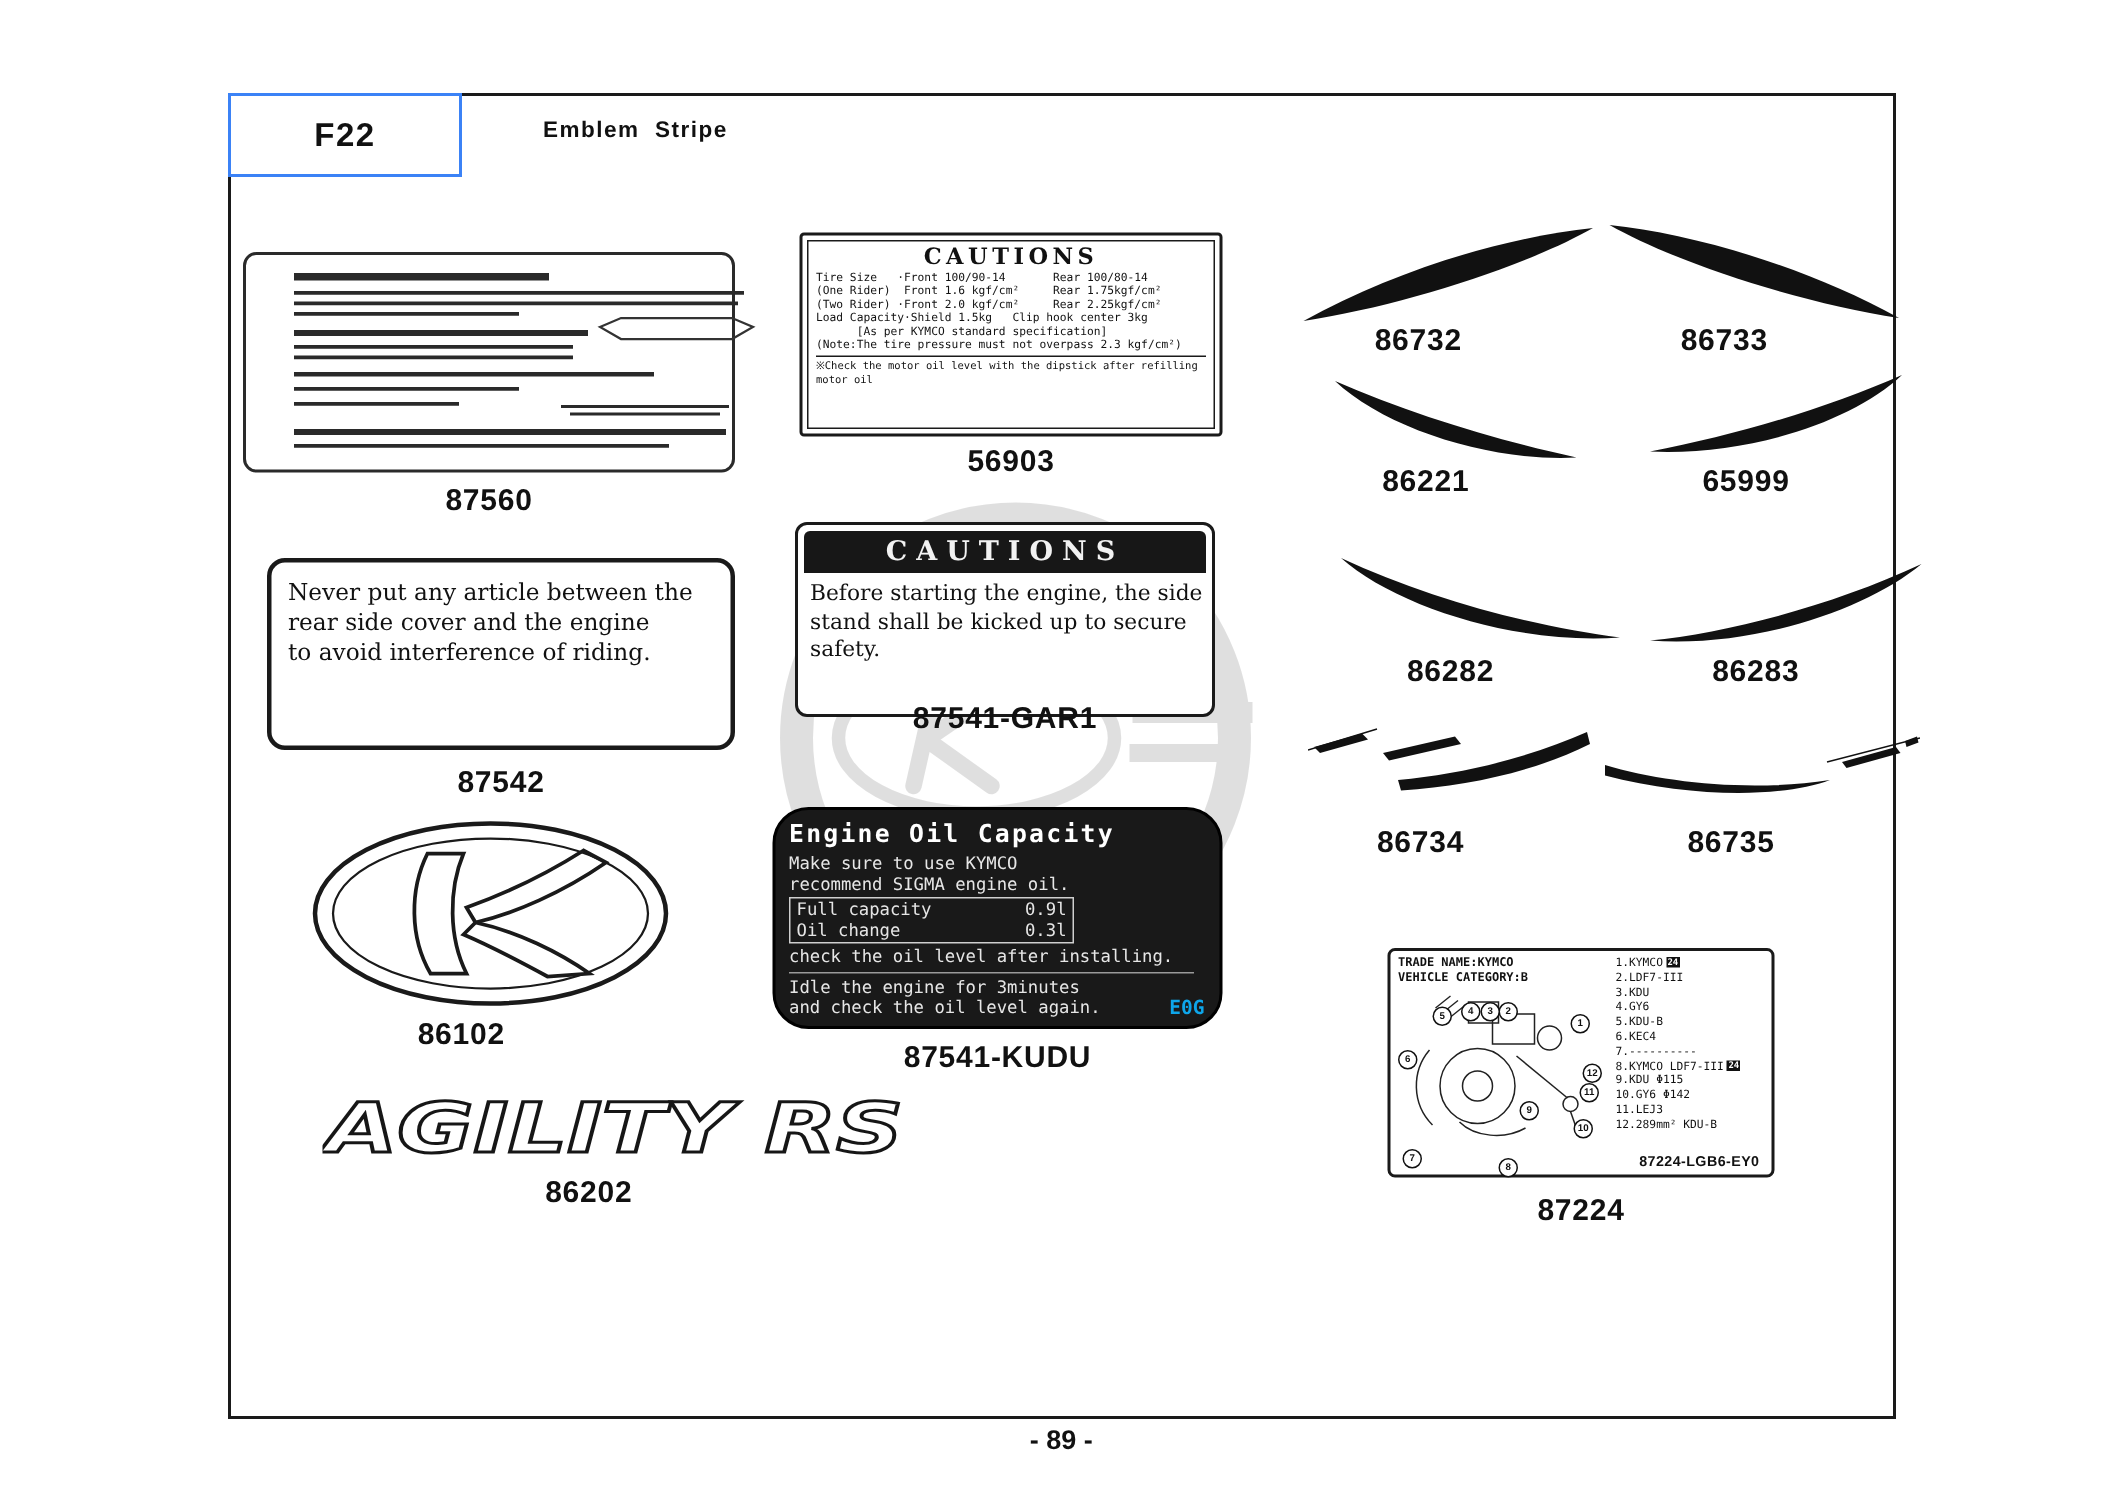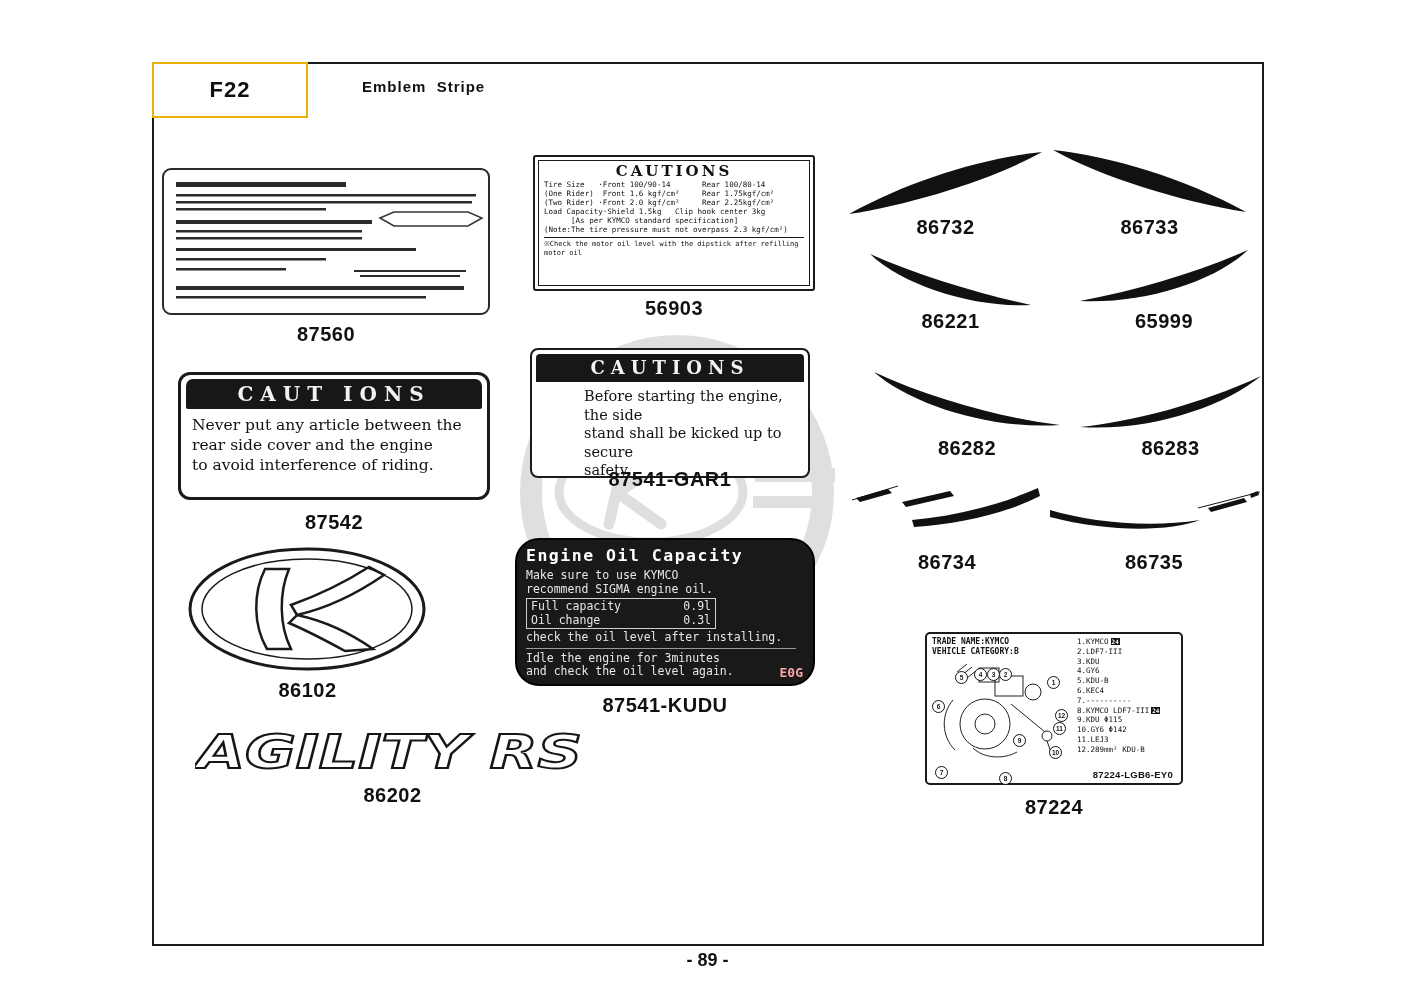--- a/index.html
+++ b/index.html
@@ -1,23 +1,23 @@
 <!DOCTYPE html>
 <html><head>
 <meta charset="utf-8">
 <style>
   html,body{margin:0;padding:0;background:#ffffff;}
   .page{position:relative;width:1415px;height:1000px;background:#fff;overflow:hidden;
         font-family:"Liberation Sans",sans-serif;color:#111;}
   .frame{position:absolute;left:152px;top:62px;width:1112px;height:884px;border:2px solid #1a1a1a;z-index:1;box-sizing:border-box;}
-  .codebox{position:absolute;left:152px;top:62px;width:156px;height:56px;border:2px solid #eab308;background:#fff;z-index:3;
+  .codebox{position:absolute;left:152px;top:62px;width:156px;height:56px;border:2px solid #3b82f6;background:#fff;z-index:3;
            display:flex;align-items:center;justify-content:center;font-size:22px;font-weight:bold;letter-spacing:1px;box-sizing:border-box;}
   .pagetitle{position:absolute;left:362px;top:78px;z-index:3;font-size:15px;font-weight:bold;letter-spacing:1px;white-space:pre;}
   .pagenum{position:absolute;left:0;top:950px;width:1415px;text-align:center;font-size:18px;font-weight:bold;z-index:3;}
-  .part{position:absolute;z-index:2;box-sizing:border-box;}
+  .part{position:absolute;z-index:2;box-sizing:border-box;padding-left:20px;}
   .caption{position:absolute;z-index:3;font-size:20px;font-weight:bold;text-align:center;letter-spacing:.5px;}
   .watermark{position:absolute;left:505px;top:322px;z-index:1;opacity:.18;}
 
   
   .l560{border:2px solid #2a2a2a;border-radius:9px;background:#fff;}
 
   
   .l505{border:2px solid #1a1a1a;border-radius:3px;background:#fff;padding:3px;}
   .l505in{border:1px solid #1a1a1a;height:100%;box-sizing:border-box;padding:1px 5px;}
   .l505head{font-family:"DejaVu Serif",serif;font-weight:bold;font-size:15px;letter-spacing:3px;text-align:center;line-height:18px;}
@@ -28,30 +28,30 @@
   
   .l542{border:3px solid #1a1a1a;border-radius:12px;background:#fff;padding:4px 5px;}
   .l542head{background:#171717;color:#f2f2f2;border-radius:7px 7px 2px 2px;text-align:center;
             font-family:"DejaVu Serif",serif;font-weight:bold;font-size:20px;letter-spacing:7px;line-height:30px;height:30px;}
   .l542body{font-family:"DejaVu Serif",serif;font-size:15.5px;line-height:20px;padding:6px 2px 0 6px;}
 
   
   .lgar{border:2px solid #1a1a1a;border-radius:8px;background:#fff;padding:4px;}
   .lgarhead{background:#171717;color:#f2f2f2;text-align:center;font-family:"DejaVu Serif",serif;font-weight:bold;
             font-size:18px;letter-spacing:6px;line-height:28px;height:28px;border-radius:4px 4px 0 0;}
-  .lgarbody{font-family:"DejaVu Serif",serif;font-size:14.5px;line-height:18.5px;padding:5px 2px 0 4px;margin-left:44px;}
+  .lgarbody{font-family:"DejaVu Serif",serif;font-size:14.5px;line-height:18.5px;padding:5px 2px 0 4px;}
 
   
   .lkudu{background:#191919;border:2px solid #000;border-radius:8px;padding:5px 9px;color:#ececec;}
   .lkuduhead{font-family:"DejaVu Sans Mono",monospace;font-weight:bold;font-size:16.5px;letter-spacing:1.5px;color:#fff;
              line-height:21px;margin-bottom:3px;white-space:pre;}
   .lkline{font-family:"DejaVu Sans Mono",monospace;font-size:11.5px;line-height:13.5px;white-space:pre;color:#e6e6e6;}
   .lkbox{border:1px solid #cfcfcf;margin:2px 0;padding:1px 4px;display:inline-block;}
   .lksep{border-top:1px solid #9a9a9a;margin:3px 0;width:270px;}
-  .lkcorner{position:absolute;right:10px;bottom:4px;font-family:"DejaVu Sans Mono",monospace;font-weight:bold;font-size:13px;color:#fca5a5;}
+  .lkcorner{position:absolute;right:10px;bottom:4px;font-family:"DejaVu Sans Mono",monospace;font-weight:bold;font-size:13px;color:#0ea5e9;}
 
   
   .l224{border:2px solid #1a1a1a;border-radius:5px;background:#fff;}
   .l224trade{position:absolute;left:5px;top:3px;font-family:"DejaVu Sans Mono",monospace;font-size:8px;font-weight:bold;white-space:pre;}
   .l224cat{position:absolute;left:5px;top:13px;font-family:"DejaVu Sans Mono",monospace;font-size:8px;font-weight:bold;white-space:pre;}
   .l224list{position:absolute;left:150px;top:3px;width:106px;}
   .l224row{font-family:"DejaVu Sans Mono",monospace;font-size:7.5px;line-height:9.8px;white-space:pre;display:flex;align-items:center;gap:2px;}
   .l224badge{background:#111;color:#fff;font-size:6px;line-height:7px;padding:0 1px;font-weight:bold;}
   .l224engine{position:absolute;left:6px;top:26px;}
   .l224code{position:absolute;right:8px;bottom:3px;font-size:9.5px;font-weight:bold;letter-spacing:.3px;}
@@ -137,21 +137,20 @@
   <div class="caption" style="left:868px;top:310px;width:165px;">86221</div>
 
   <div class="part" style="left:1078px;top:246px;width:172px;height:62px;">
     <svg width="172" height="62" viewBox="0 0 172 62">
       <path d="M170,4 C120,26 60,44 2,55 C66,58 136,36 170,4 Z" fill="#111"></path>
     </svg>
   </div>
   <div class="caption" style="left:1078px;top:310px;width:172px;">65999</div>
 
   <div class="part l542" style="left:178px;top:372px;width:312px;height:128px;">
-    <div class="l542head">CAUT IONS</div>
     <div class="l542body">
       <div>Never put any article between the</div>
       <div>rear side cover and the engine</div>
       <div>to avoid interference of riding.</div>
     </div>
   </div>
   <div class="caption" style="left:178px;top:511px;width:312px;">87542</div>
 
   <div class="part lgar" style="left:530px;top:348px;width:280px;height:130px;">
     <div class="lgarhead">CAUTIONS</div>

